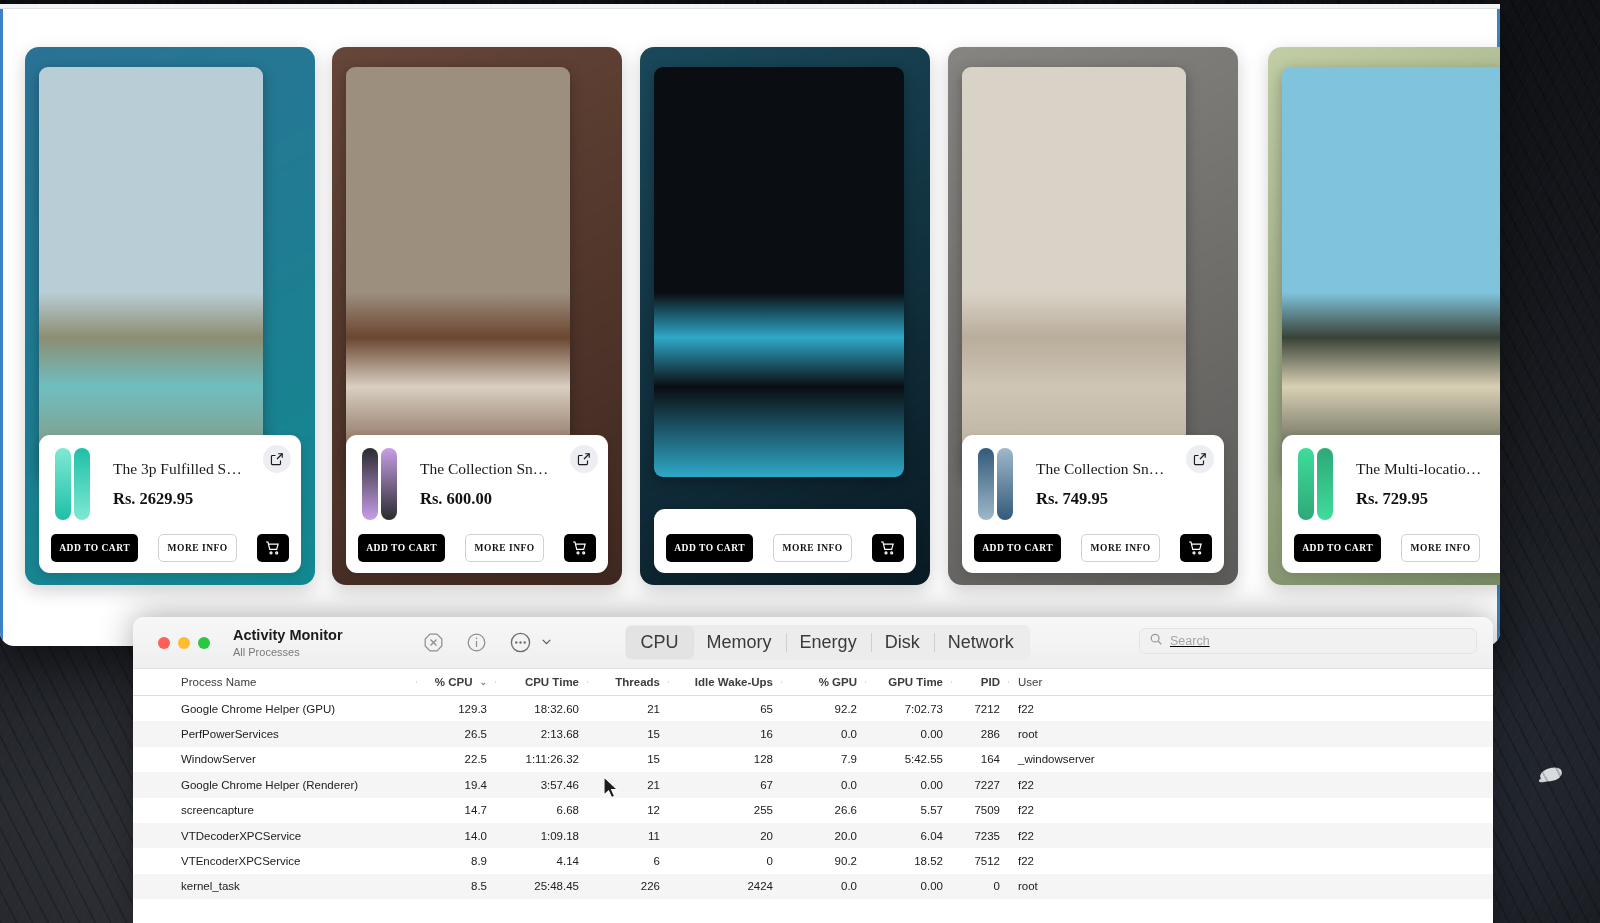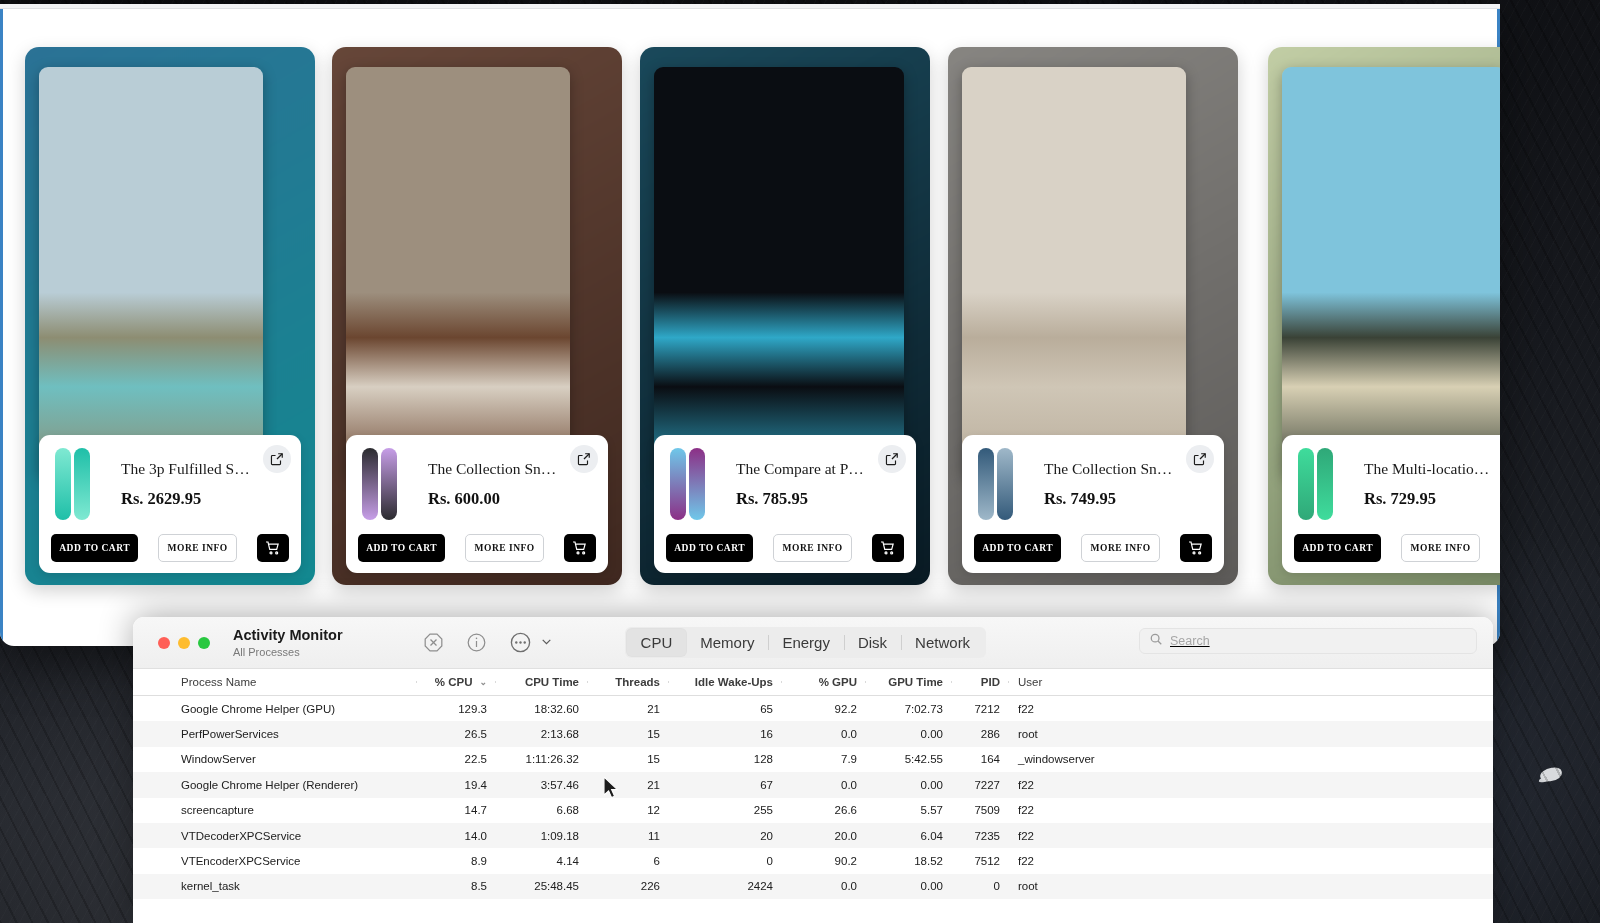--- a/index.html
+++ b/index.html
@@ -70,21 +70,21 @@
     border-radius:9px; overflow:hidden;
     box-shadow:0 4px 14px rgba(0,0,0,.3);
   }
   .card-photo.wide{ width:250px; }
   .card-info{
     position:absolute; left:14px; right:14px; bottom:12px;
     background:#fff; border-radius:11px;
     padding:12px 12px 11px 12px;
     box-shadow:0 3px 10px rgba(0,0,0,.12);
   }
-  .info-top{ display:flex; align-items:center; gap:28px; position:relative; }
+  .info-top{ display:flex; align-items:center; gap:20px; position:relative; }
   .thumb{
     width:42px; height:74px; flex:0 0 42px;
     display:flex; gap:3px; align-items:center; justify-content:center;
   }
   .board{ width:16px; height:72px; border-radius:8px; }
   .titleprice{ flex:1 1 auto; min-width:0; }
   .p-title{
     font-family:"Liberation Serif", serif;
     font-size:15.5px; color:#1a1a1a; line-height:1.25;
     white-space:nowrap; overflow:hidden; text-overflow:clip;
@@ -141,21 +141,21 @@
   .am-title{ font-size:14.5px; font-weight:bold; color:#1b1b1b; line-height:1.15; }
   .am-sub{ font-size:11px; color:#797979; margin-top:2px; }
   .am-tools{ display:flex; align-items:center; gap:22px; margin-left:80px; }
   .tool-icon{ cursor:pointer; display:flex; align-items:center; }
   .chev{ margin-left:-14px; cursor:pointer; }
   .tabs{
     display:flex; margin-left:72px;
     background:#ececec; border-radius:6px; padding:2px;
   }
   .tab{
-    font-size:15px; color:#3a3a3a; padding:5px 14px;
+    font-size:18px; color:#3a3a3a; padding:5px 14px;
     border-radius:5px; cursor:pointer; position:relative;
   }
   .tab + .tab::before{
     content:""; position:absolute; left:0; top:6px; bottom:6px; width:1px; background:#cfcfcf;
   }
   .tab.active{ background:#e3e3e3; box-shadow:0 0 0 1px rgba(0,0,0,.05); }
   .tab.active::before, .tab.active + .tab::before{ background:transparent; }
   .search-wrap{
     position:absolute; right:16px; top:11px;
     width:338px; height:26px;
@@ -285,37 +285,20 @@
                 <circle cx="17.5" cy="19.4" r="1.5"></circle>
               </svg>
             </button>
           </div>
         </div>
       </div>
       <div class="card" style="left: 640px;">
         <div class="card-bg" style="background:linear-gradient(150deg,#1c4f62,#07141c)"></div>
         <div class="card-photo wide" style="background:linear-gradient(to bottom,#0a0d12 0%,#0a0d12 55%,#2fa8c8 66%,#0a0d12 78%,#2fa8c8 100%)"></div>
         <div class="card-info">
-          <div class="info-top">
-            <div class="thumb">
-              <div class="board" style="background:linear-gradient(#6fc8ea,#8c2f86)"></div>
-              <div class="board" style="background:linear-gradient(#8c2f86,#6fc8ea)"></div>
-            </div>
-            <div class="titleprice">
-              <div class="p-title">The Compare at P…</div>
-              <div class="p-price">Rs. 785.95</div>
-            </div>
-            <div class="ext-btn">
-              <svg width="14" height="14" viewBox="0 0 24 24" fill="none" stroke="#1c1c1c" stroke-width="2">
-                <polyline points="14,3 21,3 21,10"></polyline>
-                <line x1="21" y1="3" x2="12" y2="12"></line>
-                <path d="M18 14.5V20a1.5 1.5 0 0 1-1.5 1.5H4A1.5 1.5 0 0 1 2.5 20V7.5A1.5 1.5 0 0 1 4 6h5.5"></path>
-              </svg>
-            </div>
-          </div>
           <div class="card-actions">
             <button class="btn-add">ADD TO CART</button>
             <button class="btn-info">MORE INFO</button>
             <button class="btn-cart">
               <svg width="16" height="16" viewBox="0 0 24 24" fill="none" stroke="#fff" stroke-width="1.8">
                 <path d="M1.5 3h3l2.6 11.2h10.4l2.2-8H6"></path>
                 <circle cx="9" cy="19.4" r="1.5"></circle>
                 <circle cx="17.5" cy="19.4" r="1.5"></circle>
               </svg>
             </button>

